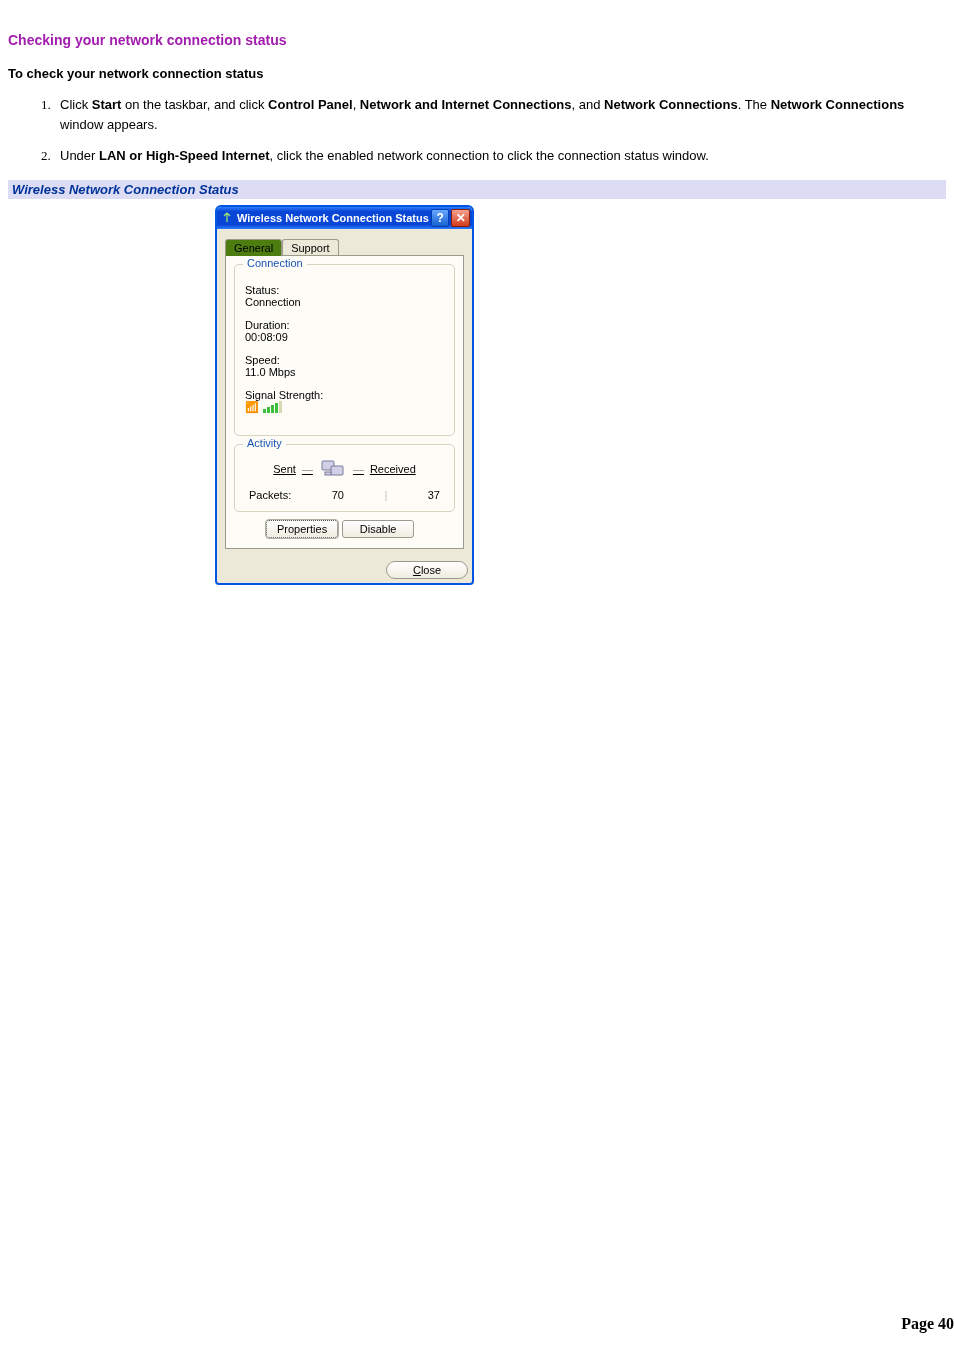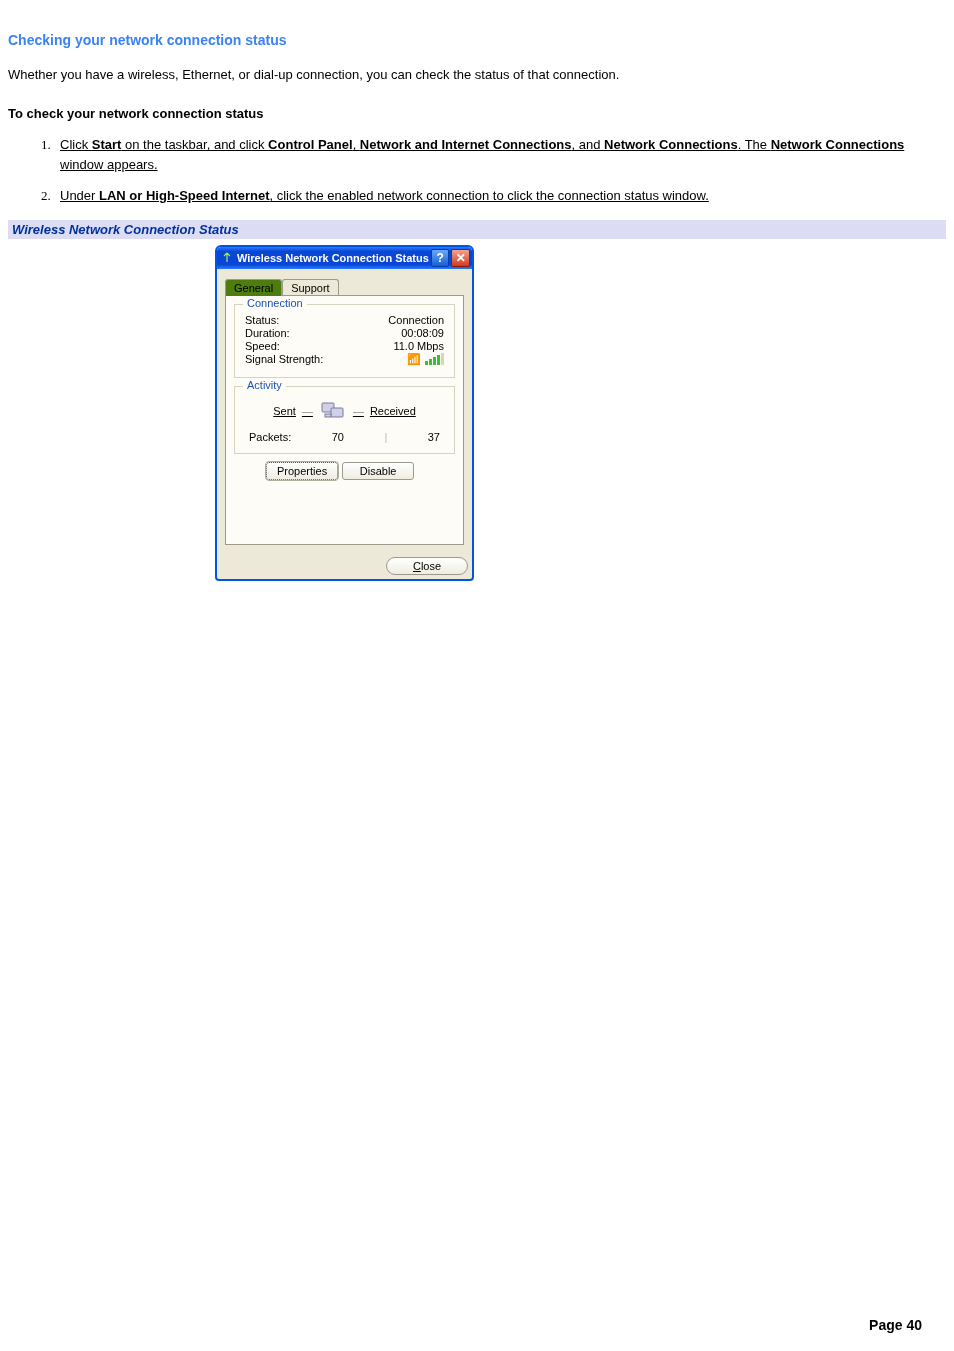--- a/index.html
+++ b/index.html
@@ -9,39 +9,38 @@
     font-family: Verdana, Geneva, sans-serif;
     font-size: 13px;
     color: #000;
     width: 954px;
   }
   .page {
     padding: 20px 8px 8px 8px;
     box-sizing: border-box;
   }
   h1.section-heading {
-    color: #3b82f6;
+    color: #a21caf;
     font-size: 14px;
     font-weight: bold;
     margin: 12px 0 18px 0;
   }
   p.body-text {
     margin: 0 0 22px 0;
     line-height: 1.4;
   }
   p.sub-heading {
     font-weight: bold;
     margin: 0 0 14px 0;
   }
   ol.steps {
     margin: 0 0 14px 0;
     padding-left: 46px;
     font-family: "Times New Roman", serif;
     font-size: 13px;
-    text-decoration: underline;
   }
   ol.steps > li {
     padding-left: 6px;
     margin-bottom: 12px;
   }
   ol.steps > li > div {
     font-family: Verdana, Geneva, sans-serif;
     line-height: 1.5;
   }
   .figure-caption-bar {
@@ -118,36 +117,36 @@
   .tab.active { background: #4d7c0f; z-index: 2; }
   .tab-panel {
     border: 1px solid #9c9a8c;
     background: #fdfcf7;
     padding: 8px 8px 10px 8px;
     min-height: 230px;
     position: relative;
   }
   .group {
     border: 1px solid #d7d3c1;
-    border-radius: 0;
+    border-radius: 5px;
     padding: 8px 10px 10px 10px;
     margin-bottom: 8px;
     position: relative;
     background: #fdfcf7;
   }
   .group-title {
     position: absolute;
     top: -8px;
     left: 8px;
     padding: 0 4px;
     background: #fdfcf7;
     color: #1a55b5;
     font-size: 11px;
   }
-  .kv-row { display: flex; justify-content: space-between; margin: 1px 0; font-size: 11px;}
+  .kv-row { display: flex; justify-content: space-between; margin: 11px 0; font-size: 11px; flex-direction: column;}
   .activity-header { display:flex; justify-content:center; align-items:center; gap:6px; margin:4px 0 8px; font-size:11px;text-decoration:underline;}
   .activity-header .dash { flex:0 0 auto; color:#888;}
   .activity-icon {
     width:28px; height:24px; display:flex; align-items:center; justify-content:center;
     color:#7a7a9c; font-size:18px;
   }
   .signal-bars { display:inline-flex; align-items:flex-end; gap:1px; vertical-align:middle;}
   .signal-bars span { width:3px; background:#3bbf3b; display:inline-block;}
   .signal-bars span:nth-child(1){height:4px;}
   .signal-bars span:nth-child(2){height:6px;}
@@ -168,37 +167,36 @@
     border-radius:3px;
     min-width:50px;
     text-align:center;
   }
   .xp-btn.focused { border:1px dotted #555; outline:1px solid #b0b0a0; }
   .close-row { display:flex; justify-content:flex-end; margin-top:6px; padding:0 4px 4px 0;}
   .close-row .xp-btn { min-width:60px;border-radius:9px; }
   .underline-letter { text-decoration: underline; }
   .page-footer {
     position: absolute;
-    right: 32px;
+    right: 0;
     bottom: 18px;
-    font-family: Liberation Sans, sans-serif;
-    font-size: 14px;
+    font-family: Liberation Serif, serif;
+    font-size: 16px;
   }
   .page-footer b { font-weight: bold; }
   .page-container { position: relative; min-height: 1351px; width:954px; }
 </style>
 </head>
 <body>
 
 <div class="page-container">
 <div class="page">
 
   <h1 class="section-heading">Checking your network connection status</h1>
 
-  <p class="body-text">Whether you have a wireless, Ethernet, or dial-up connection, you can check the status of that connection.</p>
 
   <p class="sub-heading">To check your network connection status</p>
 
   <ol class="steps">
     <li>
       <div>
         <span>Click </span><b>Start</b><span> on the taskbar, and click </span><b>Control Panel</b><span>, </span><b>Network and Internet Connections</b><span>, and </span><b>Network Connections</b><span>. The </span><b>Network Connections</b><span> window appears.</span>
       </div>
     </li>
     <li>

